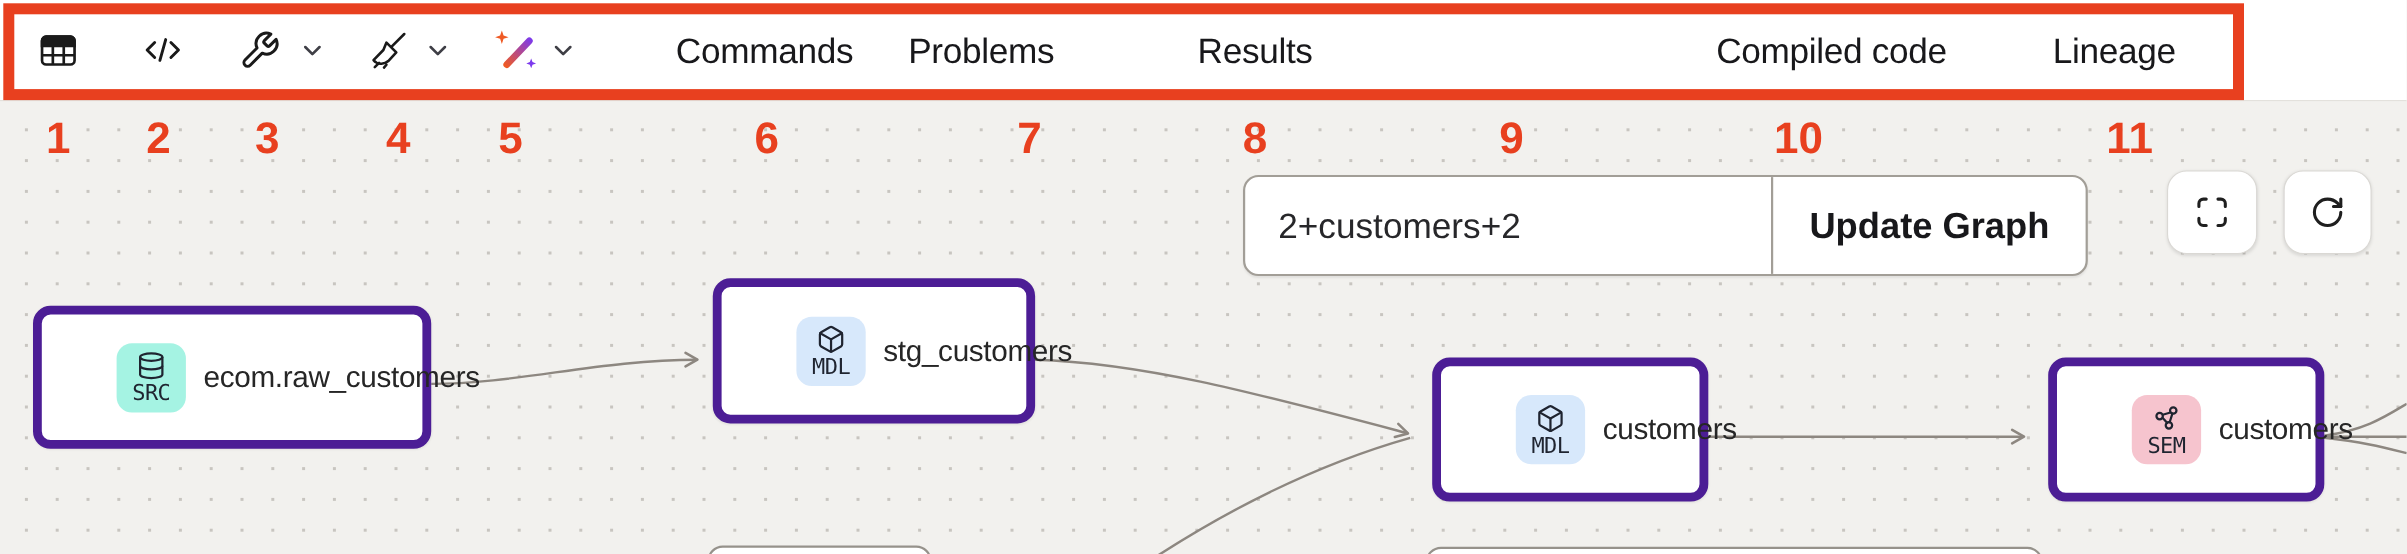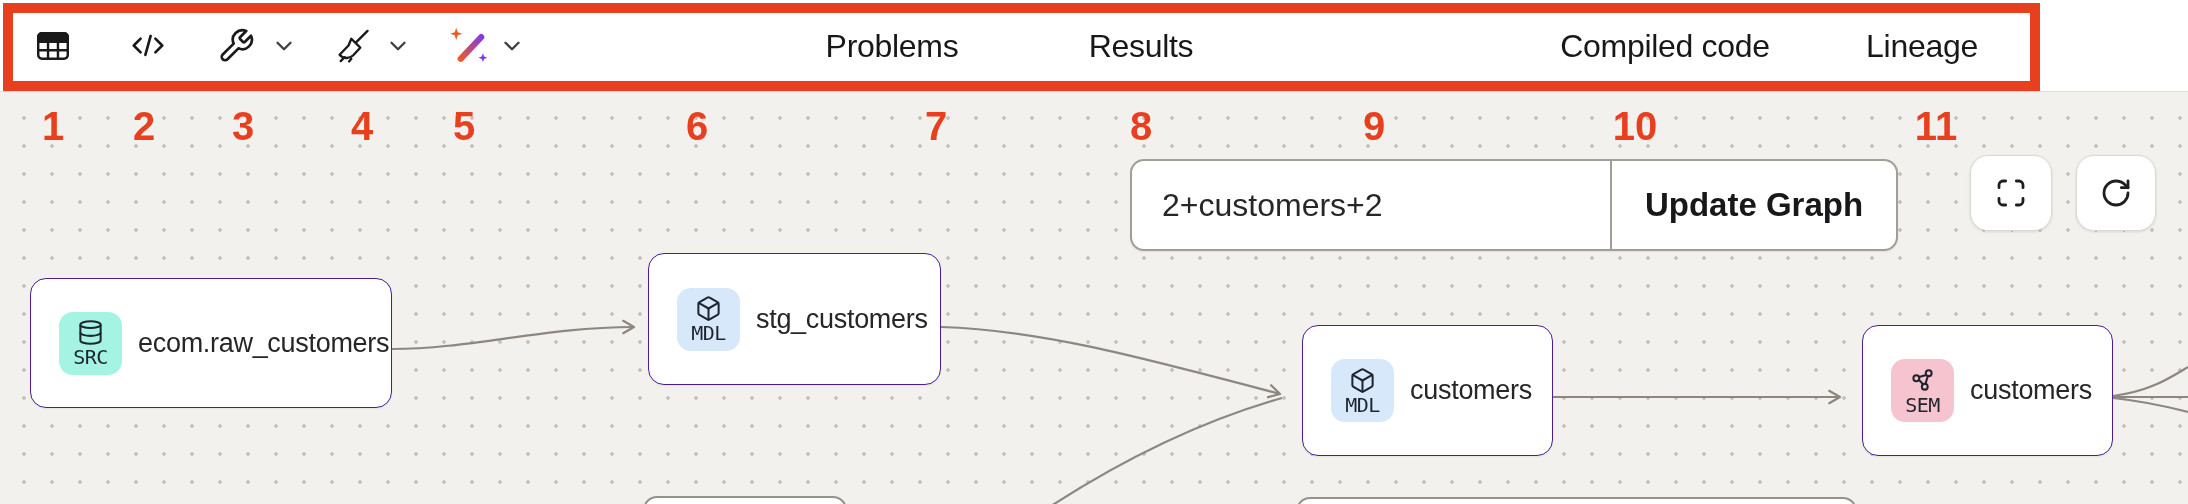--- a/index.html
+++ b/index.html
@@ -59,23 +59,24 @@
     border-radius:0 14px 14px 0;
   }
   .sq-btn {
     position:absolute; top:155px; width:82px; height:76px; background:#ffffff;
     border:1.5px solid #dad8d4; border-radius:18px; display:flex; align-items:center;
     justify-content:center; cursor:pointer; z-index:2; box-shadow:0 1px 3px rgba(0,0,0,0.10);
   }
 
   
   .node {
-    position:absolute; background:#ffffff; border:1px solid #4c1d95; border-radius:16px;
+    position:absolute; background:#ffffff; border:8px solid #4c1d95; border-radius:16px;
     display:flex; align-items:center; z-index:2; cursor:pointer;
     box-shadow:0 1px 2px rgba(0,0,0,0.06);
+    padding-left:40px;
   }
   .badge {
     width:63px; height:63px; border-radius:14px; margin-left:28px; flex:0 0 auto;
     display:flex; flex-direction:column; align-items:center; justify-content:center; gap:1px;
   }
   .badge-src { background:#a5f3e3; }
   .badge-mdl { background:#d7e8fb; }
   .badge-sem { background:#f6c4ce; }
   .badge-label {
     font-family:"DejaVu Sans Mono", monospace; font-size:20px; color:#1f2430;
@@ -171,20 +172,23 @@
         <path d="M6.5 1.5 L7.9 5.6 L12 7 L7.9 8.4 L6.5 12.5 L5.1 8.4 L1 7 L5.1 5.6 Z" fill="#ef5a24"></path>
         <path d="M30.5 24.5 L31.6 27.4 L34.5 28.5 L31.6 29.6 L30.5 32.5 L29.4 29.6 L26.5 28.5 L29.4 27.4 Z" fill="#7c3aed"></path>
       </svg>
     </div>
     <div class="chev" style="left:512px">
       <svg width="26" height="26" viewBox="0 0 24 24" fill="none" stroke="#3f3f46" stroke-width="2.2" stroke-linecap="round" stroke-linejoin="round">
         <path d="M6 9 L12 15 L18 9"></path>
       </svg>
     </div>
 
+    <div class="tab" style="left:695px">
+        <span>Commands</span>
+      </div>
     <div class="tab" style="left:892px">
         <span>Problems</span>
       </div>
     <div class="tab" style="left:1141px">
         <span>Results</span>
       </div>
     <div class="tab" style="left:1922px">
         <span>Lineage</span>
       </div>
     <div class="tab" style="left:1665px">

